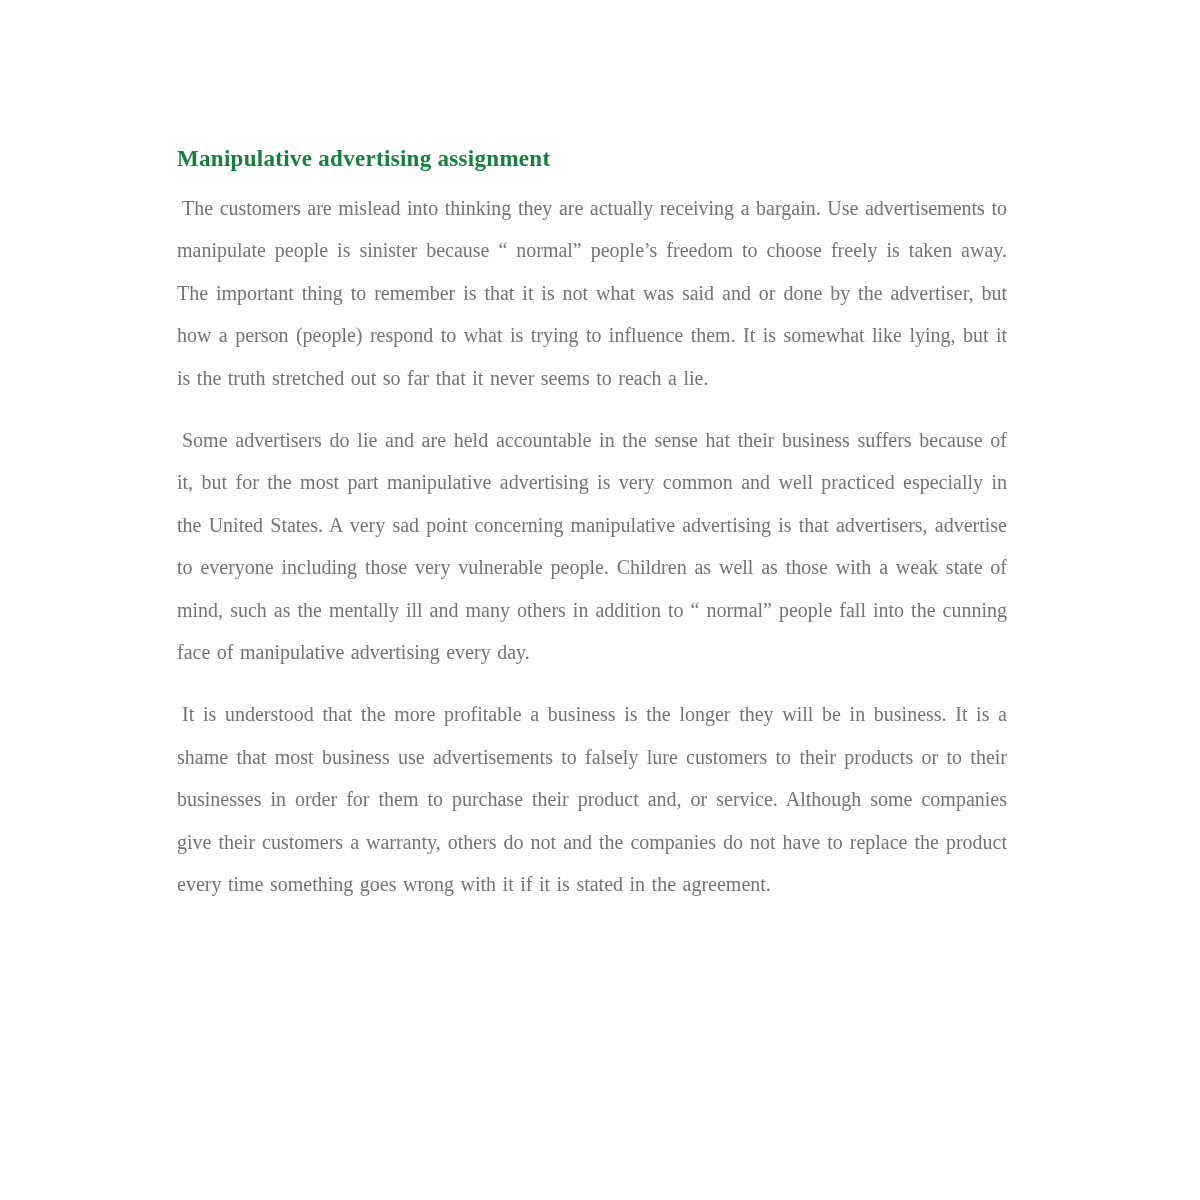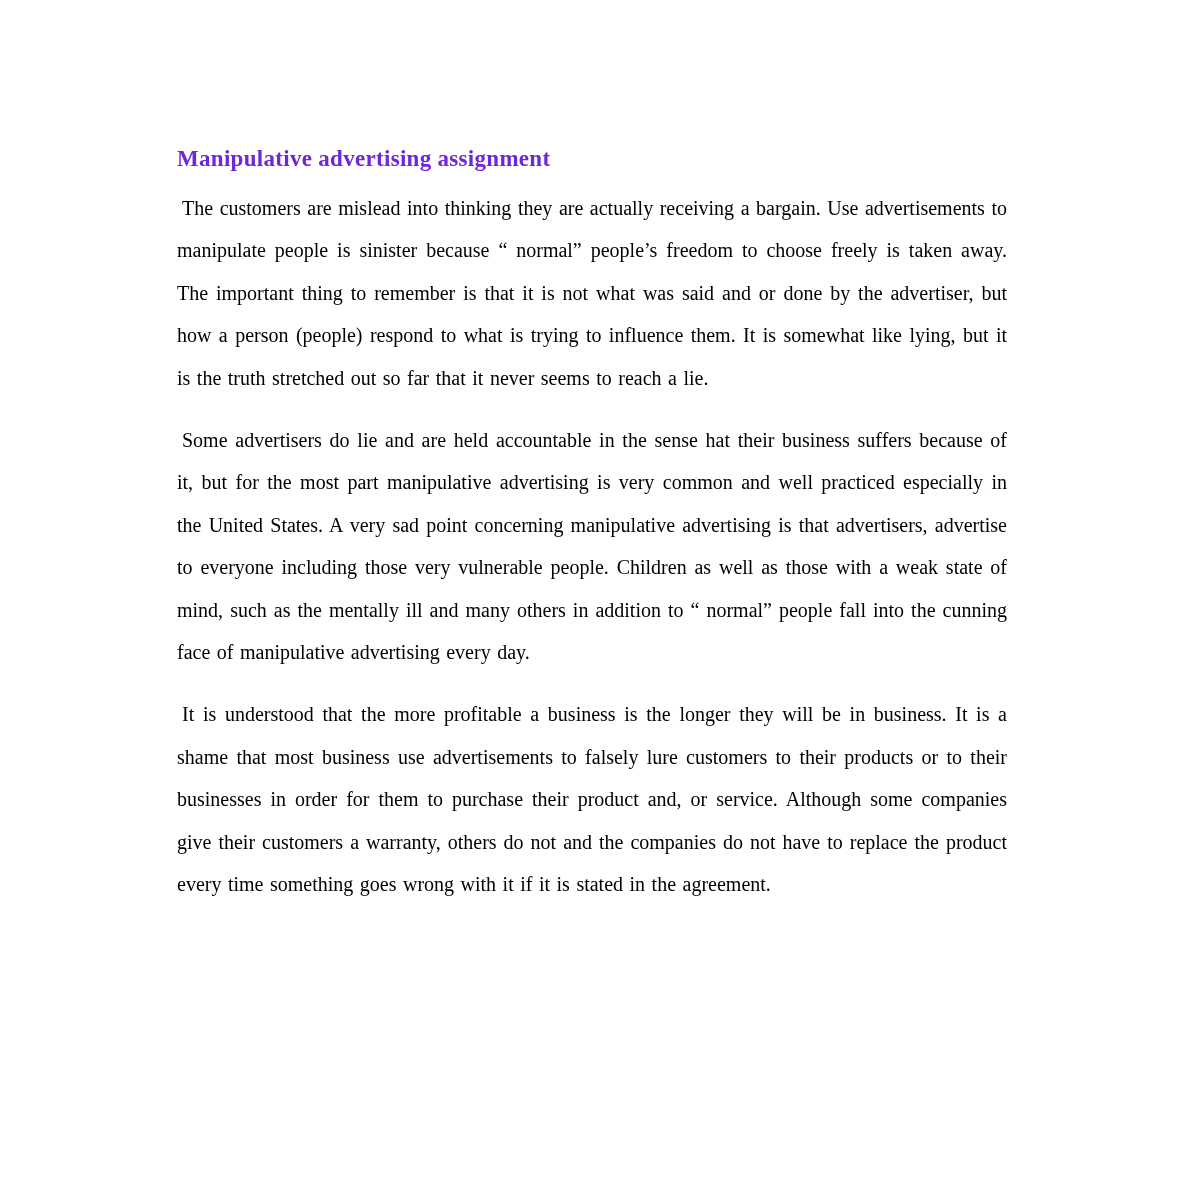--- a/index.html
+++ b/index.html
@@ -24,28 +24,28 @@
     font-size: 23px;
     font-weight: bold;
     letter-spacing: 0.3px;
     line-height: 30px;
     margin: 0 0 13px 0;
   }
   .doc-para {
     font-family: "Liberation Serif", serif;
     font-size: 20px;
     line-height: 42.4px;
-    color: #000000;
+    color: #737373;
     text-align: justify;
     text-indent: 5px;
     word-spacing: 1.5px;
     margin: 0 16px 20px 0;
   }
 </style>
 </head>
 <body>
 
 <div class="page">
-  <h1 class="doc-heading" style="color: #6d28d9;">Manipulative advertising assignment</h1>
+  <h1 class="doc-heading" style="color: #15803d;">Manipulative advertising assignment</h1>
   <p class="doc-para">The customers are mislead into thinking they are actually receiving a bargain. Use advertisements to manipulate people is sinister because “ normal” people’s freedom to choose freely is taken away. The important thing to remember is that it is not what was said and or done by the advertiser, but how a person (people) respond to what is trying to influence them. It is somewhat like lying, but it is the truth stretched out so far that it never seems to reach a lie.</p>
   <p class="doc-para">Some advertisers do lie and are held accountable in the sense hat their business suffers because of it, but for the most part manipulative advertising is very common and well practiced especially in the United States. A very sad point concerning manipulative advertising is that advertisers, advertise to everyone including those very vulnerable people. Children as well as those with a weak state of mind, such as the mentally ill and many others in addition to “ normal” people fall into the cunning face of manipulative advertising every day.</p>
   <p class="doc-para">It is understood that the more profitable a business is the longer they will be in business. It is a shame that most business use advertisements to falsely lure customers to their products or to their businesses in order for them to purchase their product and, or service. Although some companies give their customers a warranty, others do not and the companies do not have to replace the product every time something goes wrong with it if it is stated in the agreement.</p>
 </div>
 
 </body></html>

